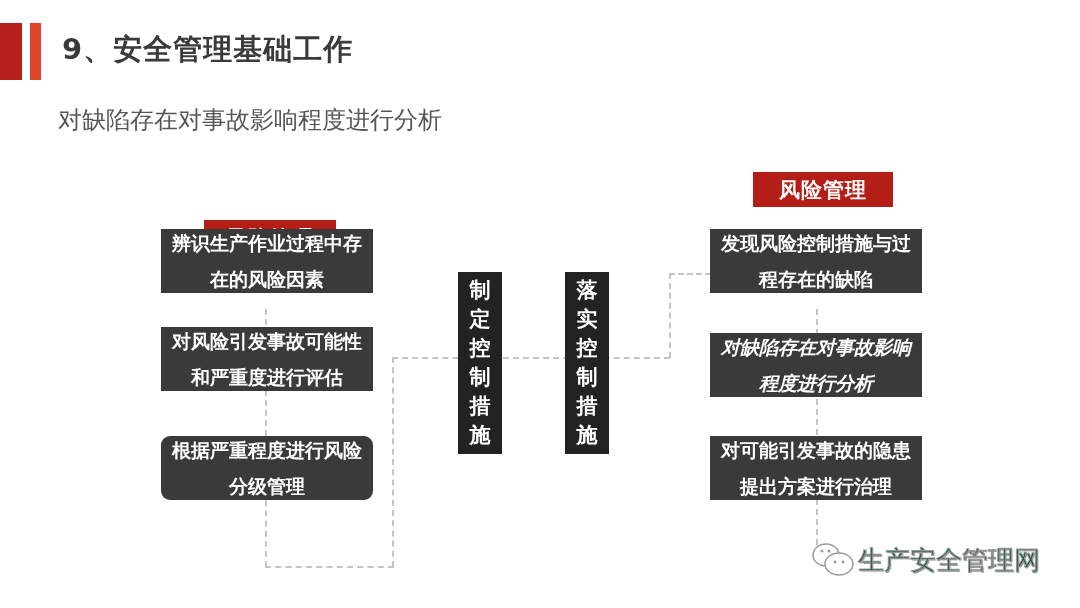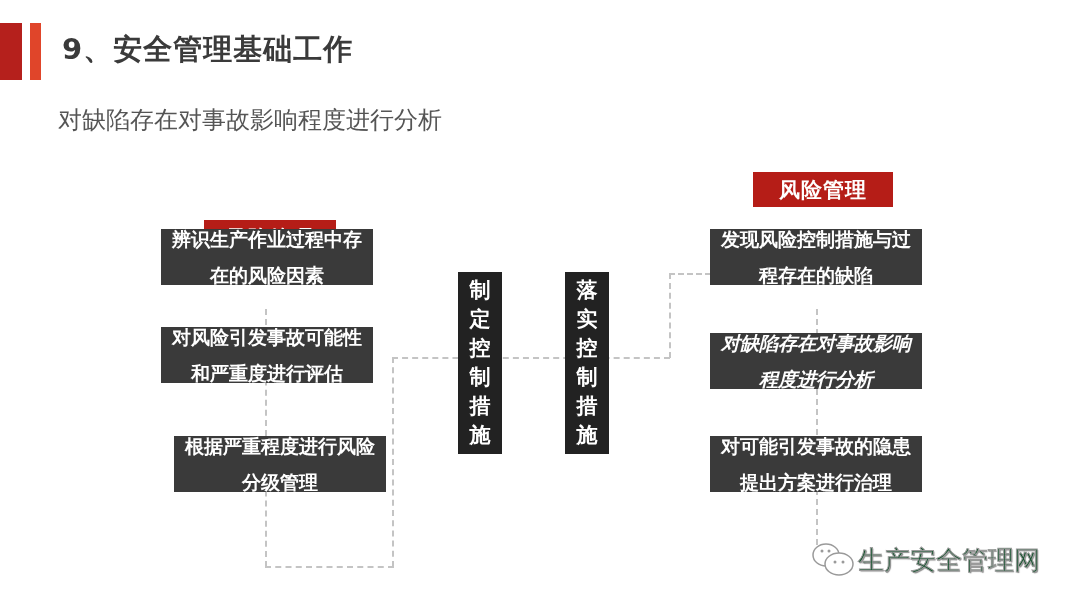--- a/index.html
+++ b/index.html
@@ -3,21 +3,21 @@
 <meta charset="utf-8">
 <style>
   html,body{margin:0;padding:0;}
   body{width:1080px;height:608px;background:#ffffff;position:relative;overflow:hidden;font-family:"DejaVu Sans","Liberation Sans",sans-serif;}
   .abs{position:absolute;}
   .bar1{left:0;top:23px;width:22px;height:57px;background:#b5201c;}
   .bar2{left:30px;top:23px;width:11px;height:57px;background:#e0452a;}
   .title{left:62px;top:30px;font-size:29px;font-weight:bold;color:#3a3a3a;letter-spacing:1px;white-space:nowrap;}
   .subtitle{left:58px;top:104px;font-size:24px;color:#555555;white-space:nowrap;}
   .label{height:35px;background:#b51d17;color:#fff;font-size:21px;font-weight:bold;display:flex;align-items:center;justify-content:center;letter-spacing:1px;}
-  .box{width:212px;height:56px;background:#3a3a3a;color:#fff;font-size:19px;font-weight:bold;display:flex;align-items:center;justify-content:center;text-align:center;line-height:36px;padding:0 6px;box-sizing:border-box;}
+  .box{width:212px;height:64px;background:#3a3a3a;color:#fff;font-size:19px;font-weight:bold;display:flex;align-items:center;justify-content:center;text-align:center;line-height:36px;padding:0 6px;box-sizing:border-box;}
   .vbox{width:44px;height:182px;background:#222222;color:#fff;font-size:21px;font-weight:bold;display:flex;flex-direction:column;align-items:center;justify-content:center;line-height:29px;}
   .dash-v{border-left:2px dashed #c4c4c4;width:0;}
   .dash-h{border-top:2px dashed #c4c4c4;height:0;}
   .watermark{left:858px;top:543px;font-size:26px;color:#14532d;-webkit-text-stroke:1px #9a9a9a;text-shadow:1px 1px 1px #888;white-space:nowrap;}
 </style>
 </head>
 <body>
 
 <div class="abs bar1"></div>
 <div class="abs bar2"></div>
@@ -28,21 +28,21 @@
 <div class="abs dash-h" style="left:265px;top:566px;width:129px;"></div>
 <div class="abs dash-v" style="left:392px;top:357px;height:210px;"></div>
 <div class="abs dash-h" style="left:392px;top:357px;width:278px;"></div>
 <div class="abs dash-v" style="left:669px;top:273px;height:85px;"></div>
 <div class="abs dash-h" style="left:669px;top:273px;width:42px;"></div>
 <div class="abs dash-v" style="left:816px;top:309px;height:236px;"></div>
 
 <div class="abs label" style="left:204px;top:172px;width:132px;margin-top:48px;">风险管理</div>
 <div class="abs box" style="left:161px;top:229px;">辨识生产作业过程中存在的风险因素</div>
 <div class="abs box" style="left:161px;top:327px;">对风险引发事故可能性和严重度进行评估</div>
-<div class="abs box" style="left:174px;top:436px;">根据严重程度进行风险分级管理</div>
+<div class="abs box" style="left:161px;top:436px;border-radius:9px;">根据严重程度进行风险分级管理</div>
 
 <div class="abs vbox" style="left:458px;top:272px;">
   <span>制</span>
   <span>定</span>
   <span>控</span>
   <span>制</span>
   <span>措</span>
   <span>施</span>
 </div>
 <div class="abs vbox" style="left:565px;top:272px;">

